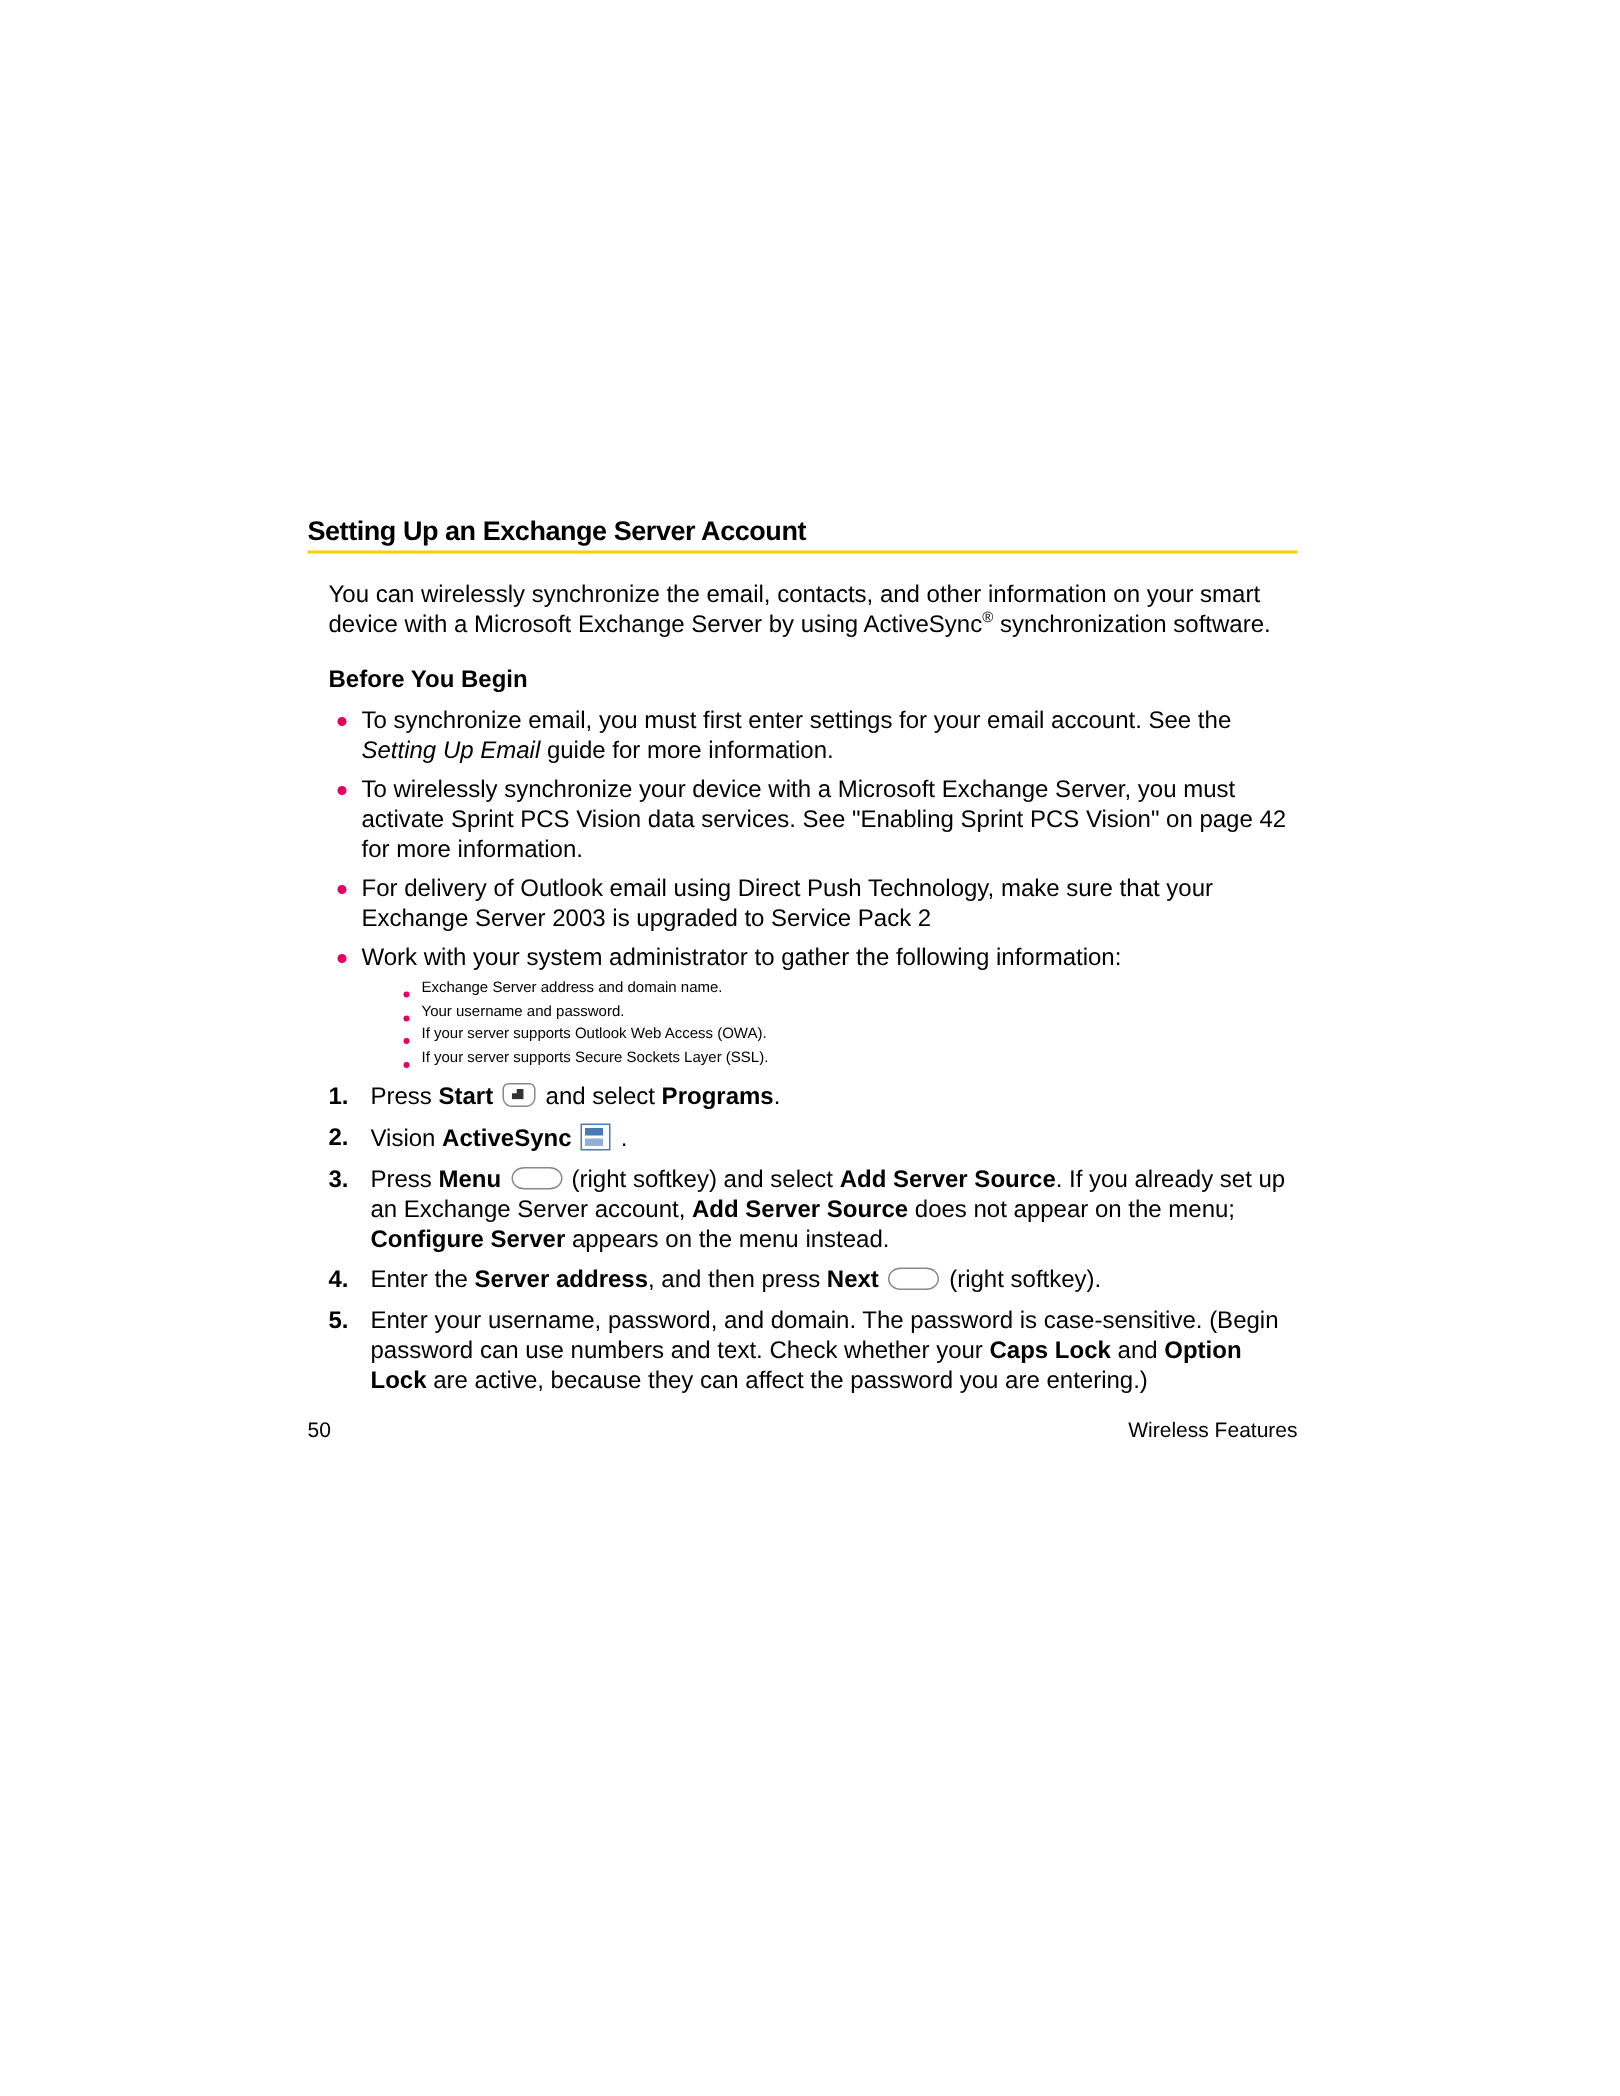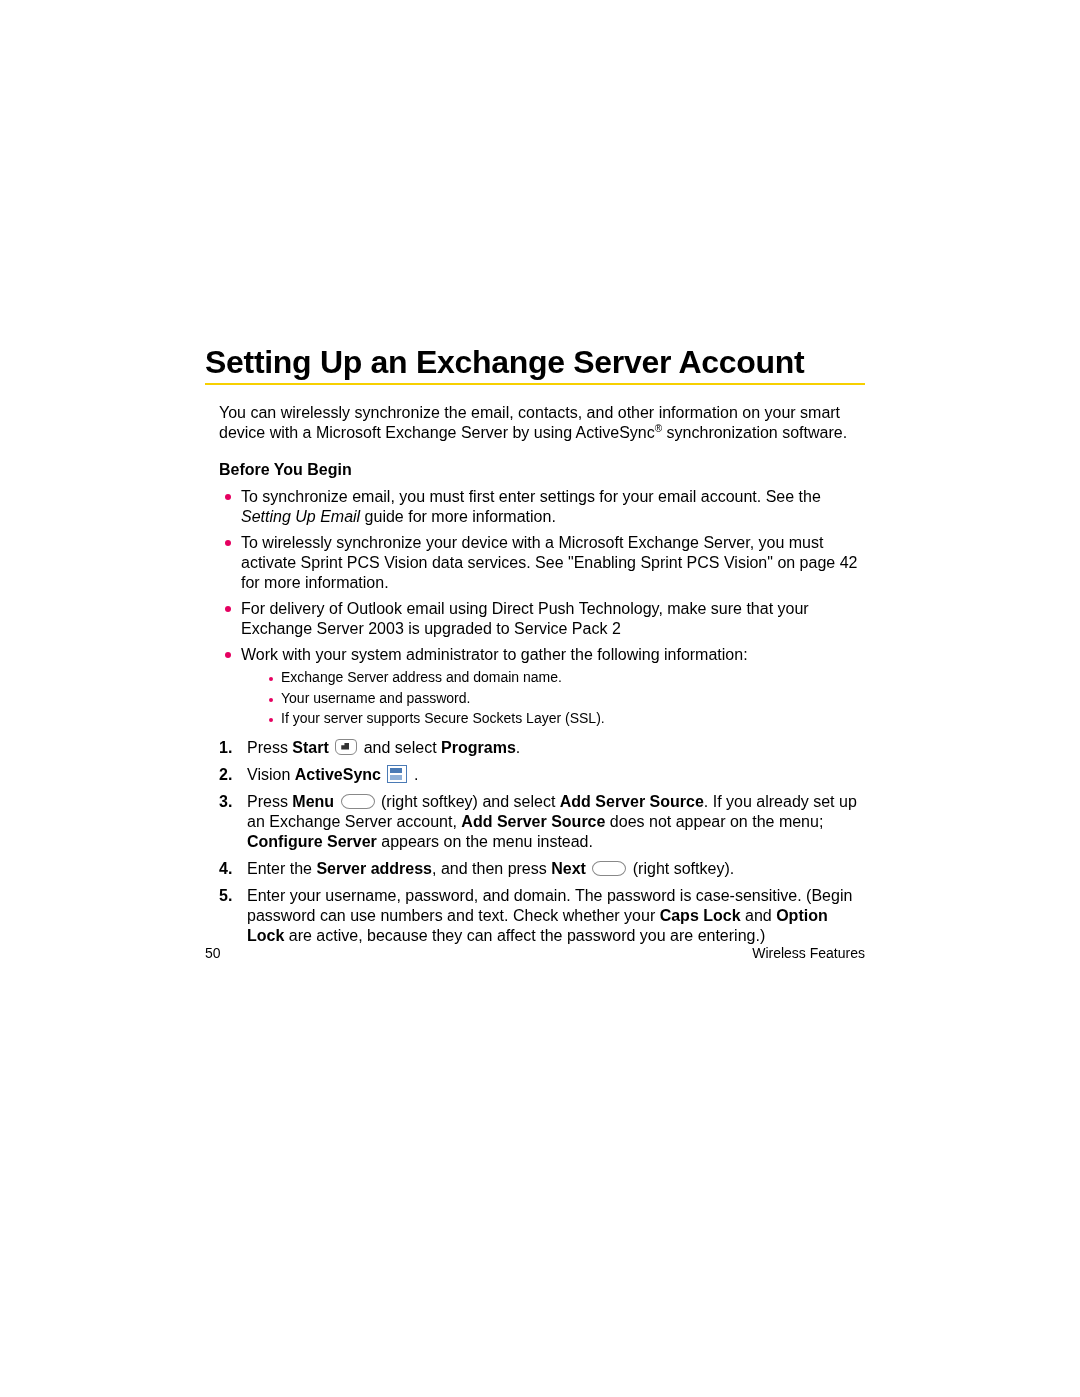--- a/index.html
+++ b/index.html
@@ -12,21 +12,21 @@
     position: relative;
     color: #000;
   }
   .page {
     position: absolute;
     left: 205px;
     top: 344px;
     width: 660px;
   }
   h1.section-heading {
-    font-size: 32px;
+    font-size: 18px;
     font-weight: 700;
     margin: 0 0 2px 0;
     letter-spacing: -0.3px;
   }
   .heading-rule {
     height: 2px;
     background: #F7D000; 
     width: 660px;
     margin-bottom: 18px;
   }
@@ -68,21 +68,21 @@
     border-radius: 50%;
   }
   ul.sub-bullets {
     list-style: none;
     margin: 4px 0 0 0;
     padding: 0;
   }
   ul.sub-bullets > li {
     position: relative;
     padding-left: 40px;
-    font-size: 14px;
+    font-size: 10px;
     line-height: 1.25;
     margin-bottom: 3px;
   }
   ul.sub-bullets > li::before {
     content: "";
     position: absolute;
     left: 28px;
     top: 8px;
     width: 4px;
     height: 4px;
@@ -196,20 +196,21 @@
     <li>
       <span>To synchronize email, you must first enter settings for your email account. See the </span><span class="i">Setting Up Email</span><span> guide for more information.</span>
     </li>
     <li>To wirelessly synchronize your device with a Microsoft Exchange Server, you must activate Sprint PCS Vision data services. See "Enabling Sprint PCS Vision" on page 42 for more information.</li>
     <li>For delivery of Outlook email using Direct Push Technology, make sure that your Exchange Server 2003 is upgraded to Service Pack 2</li>
     <li>
       <span>Work with your system administrator to gather the following information:</span>
       <ul class="sub-bullets">
         <li>Exchange Server address and domain name.</li>
         <li>Your username and password.</li>
+        <li>If your server supports Outlook Web Access (OWA).</li>
         <li>If your server supports Secure Sockets Layer (SSL).</li>
       </ul>
     </li>
   </ul>
 
   <ol class="steps">
     <li>
       <span>Press </span><span class="b">Start</span>
       <span class="key-icon start"></span><span> and select </span><span class="b">Programs</span><span>.</span>
     </li>

